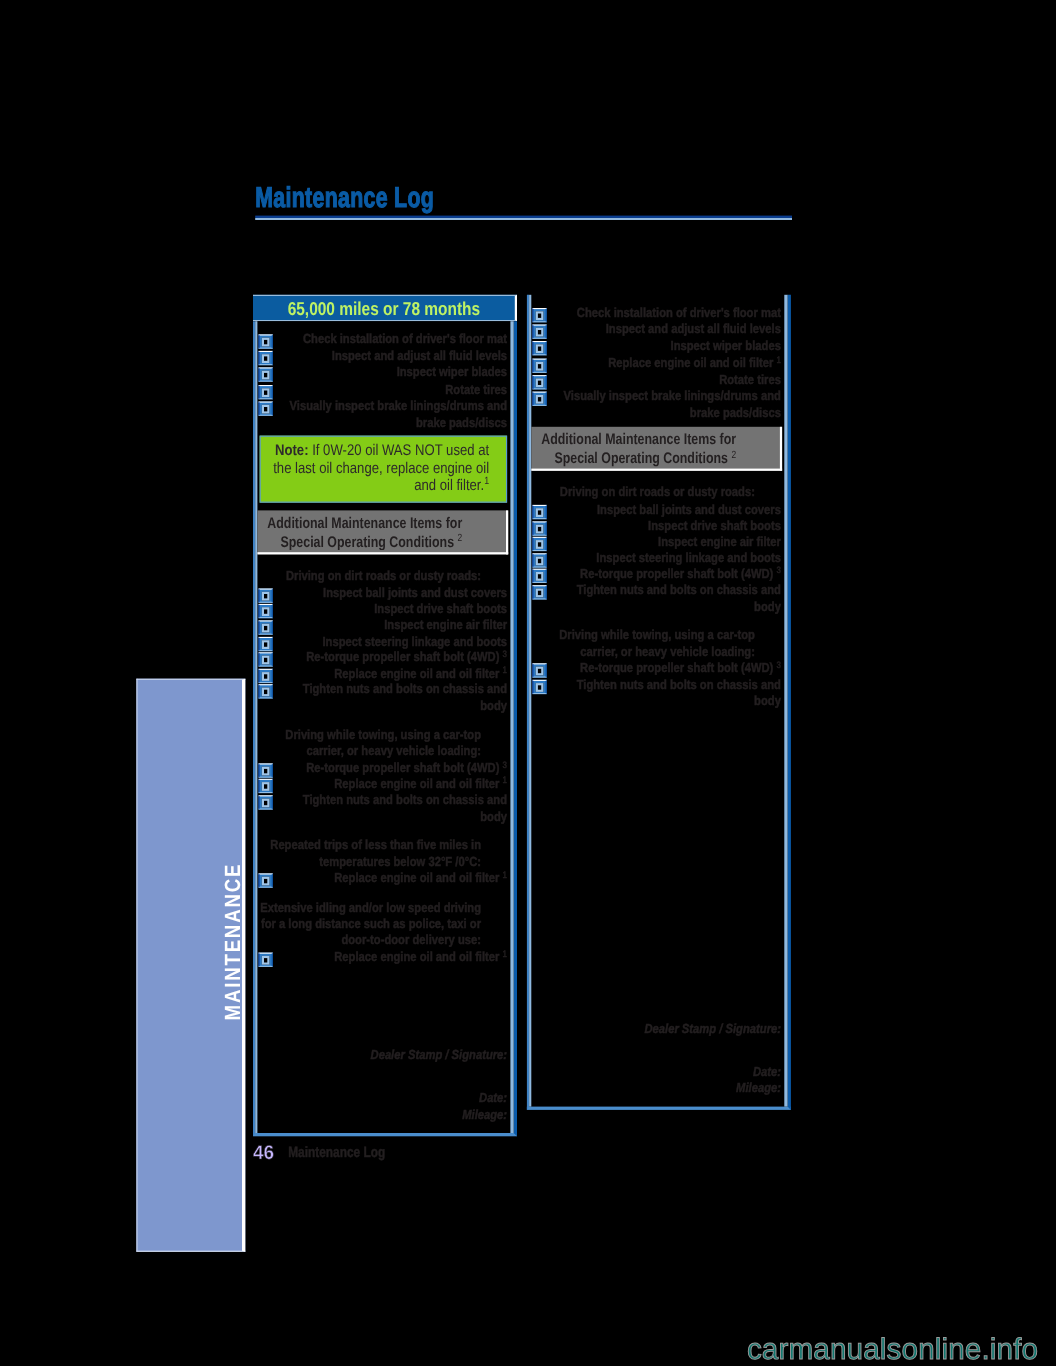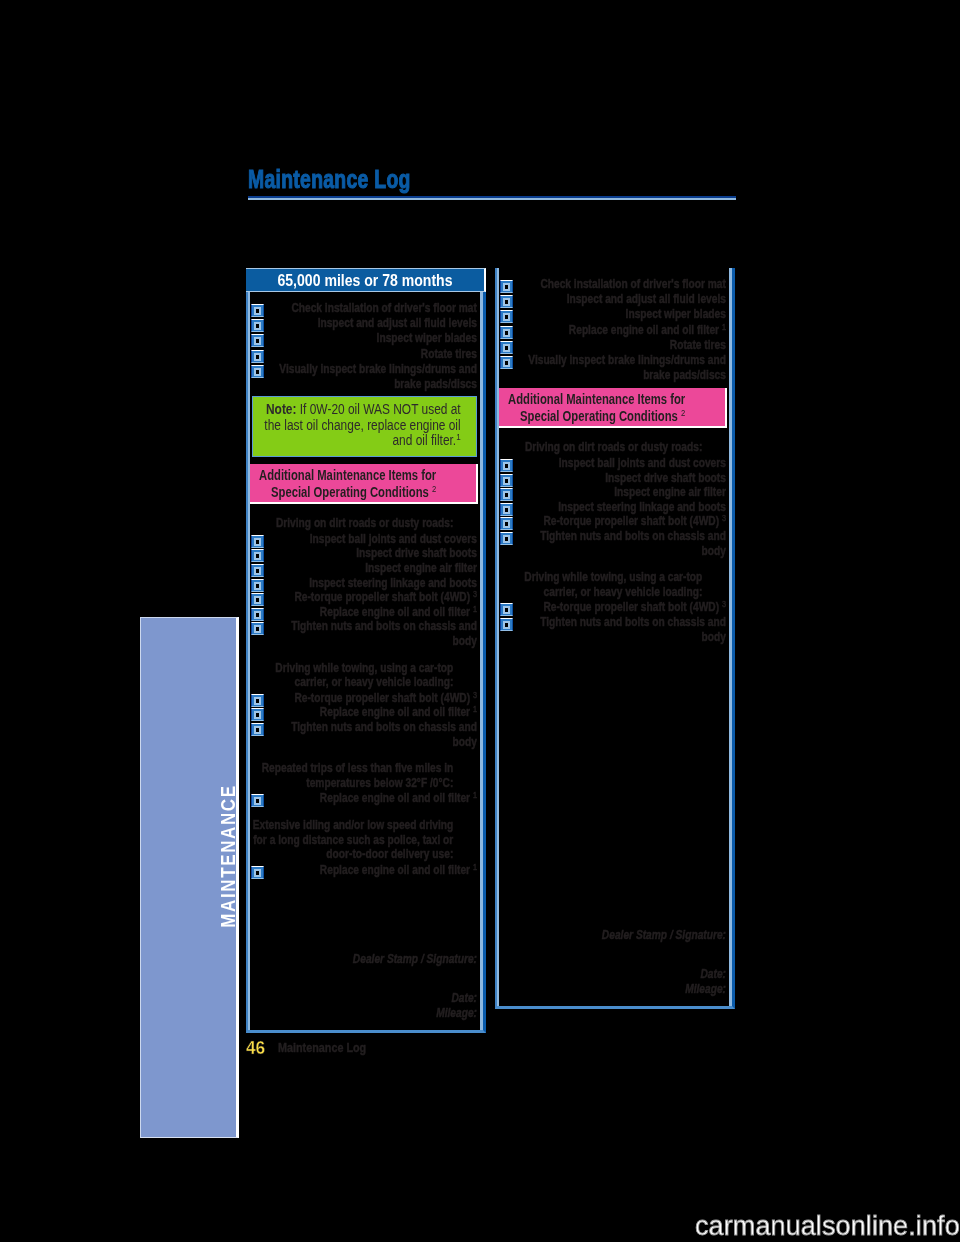--- a/index.html
+++ b/index.html
@@ -1,34 +1,34 @@
 <!DOCTYPE html>
 <html><head>
 <meta charset="utf-8">
 <title>Maintenance Log</title>
 <style>
   html,body{margin:0;padding:0;}
   body{width:960px;height:1242px;background:#000000;overflow:hidden;
        font-family:"Liberation Sans",sans-serif;
        -webkit-font-smoothing:antialiased;}
-  .page{position:absolute;left:0;top:0;width:908px;height:1242px;margin-left:16px;}
+  .page{position:absolute;left:0;top:0;width:908px;height:1242px;}
 
   
   .title{position:absolute;left:232px;top:167px;font-size:26px;font-weight:bold;
          color:#0a5ba5;letter-spacing:0.4px;line-height:24px;white-space:nowrap;
          margin:0;transform:scaleX(0.745);transform-origin:left top;
          -webkit-text-stroke:1.1px #0a5ba5;}
   .rule{position:absolute;left:232px;top:196px;width:488px;height:4px;
         background:linear-gradient(to bottom,#0a3d8f 0 50%,#90b8dd 50% 100%);}
 
   
   .col{position:absolute;top:268px;width:240px;}
   .colL{left:230px;}
   .colR{left:479px;}
-  .boxhdr{background:#0b5ca0;color:#ffffff;height:24px;position:relative;
+  .boxhdr{background:#0b5ca0;color:#bef264;height:24px;position:relative;
           border-top:1px solid #a9c8e4;border-bottom:1px solid #a9c8e4;
           border-right:2px solid #ffffff;box-sizing:border-box;overflow:hidden;}
   .boxhdr span{position:absolute;left:50%;top:3px;font-size:17px;font-weight:bold;
           line-height:18px;white-space:nowrap;
           transform:translateX(-50%) scaleX(0.827);}
   .boxbody{background:#000000;box-sizing:border-box;position:relative;
            border-left:2px solid #3f82c4;border-right:3px solid #0a5bab;
            border-bottom:3px solid #4a8dcc;border-top:none;
            padding:9px 6px 0 3px;text-align:right;}
   .boxbody::before{content:"";position:absolute;left:0;top:0;bottom:0;width:2px;
@@ -54,21 +54,21 @@
       position:relative;top:-4px;line-height:0;}
   .main .itxt{line-height:15.2px;}
 
   .note{background:#84cc16;border:1px solid #5a9bd4;color:#231f20;
         margin:4px 0 0 1px;box-sizing:border-box;height:61px;
         padding:5px 0 0 10px;overflow:hidden;}
   .note .nt{font-size:14px;line-height:15.6px;color:#2d2a2b;
         transform:scaleX(0.852);transform-origin:left top;width:232px;}
   .note b{font-weight:bold;}
   .note sup{font-size:9.5px;vertical-align:baseline;position:relative;top:-5px;line-height:0;}
-  .addl{background:#ec4899;color:#231f20;font-size:14px;font-weight:bold;
+  .addl{background:#737373;color:#231f20;font-size:14px;font-weight:bold;
         line-height:16.5px;padding:3px 0 0 9px;margin:5px -1px 0 -1px;
         box-sizing:border-box;height:40px;overflow:hidden;
         border-right:2px solid #ffffff;border-bottom:2px solid #ffffff;}
   .addl.afternote{margin-top:7px;}
   .addl .sl{display:inline-block;transform:scaleX(0.805);transform-origin:left center;white-space:nowrap;}
   .addl sup{font-size:9.5px;font-weight:normal;vertical-align:baseline;position:relative;top:-5px;line-height:0;}
   .grp{font-size:12px;font-weight:bold;color:#231f20;line-height:14.6px;
        margin:12px 0 1px;transform:scaleX(0.85);transform-origin:left top;
        width:238px;-webkit-text-stroke:0.45px #231f20;}
   .grp.first{margin-top:12px;}
@@ -83,29 +83,29 @@
   .tab{position:absolute;left:124px;top:617px;width:99px;height:521px;
        background:#7e97ce;box-sizing:border-box;
        border-top:1px solid #ccd8ee;border-right:3px solid #ffffff;
        border-bottom:1px solid #d8e0f0;border-left:1px solid #ccd8ee;}
   .tabtxt{position:absolute;right:-77px;top:calc(50% - 22px);
        transform:translateY(-50%) rotate(-90deg) scaleX(0.85);
        transform-origin:center center;
        color:#ffffff;font-size:20px;font-weight:bold;letter-spacing:1.9px;
        white-space:nowrap;line-height:20px;}
 
-  .pagenum{position:absolute;left:230px;top:1039px;color:#fde047;
+  .pagenum{position:absolute;left:230px;top:1039px;color:#c4b5fd;
        font-size:18px;font-weight:bold;line-height:18px;
        -webkit-text-stroke:0.5px #231f20;
        transform:scaleX(0.96);transform-origin:left top;}
   .pagelbl{position:absolute;left:262px;top:1041px;color:#231f20;
        font-size:13.5px;font-weight:bold;line-height:14px;
        -webkit-text-stroke:0.45px #231f20;
        transform:scaleX(0.8);transform-origin:left top;}
-  .wm{position:absolute;left:679px;top:1213px;color:#ffffff;font-size:27px;
+  .wm{position:absolute;left:679px;top:1213px;color:#0f766e;font-size:27px;
        line-height:27px;letter-spacing:0.1px;-webkit-text-stroke:0.85px #9b9b9b;}
 </style>
 </head>
 <body>
 
 <div class="page">
   <h1 class="title">Maintenance Log</h1>
   <div class="rule"></div>
   <section class="col colL">
     <div class="boxhdr">

